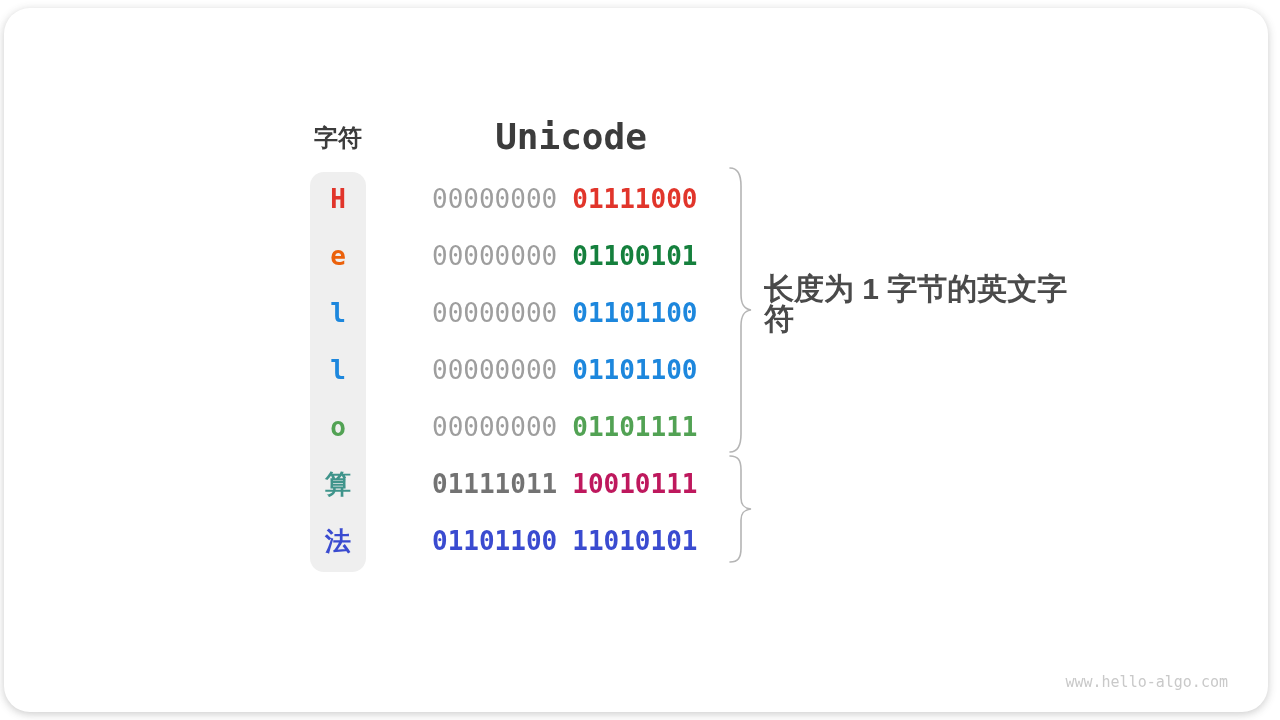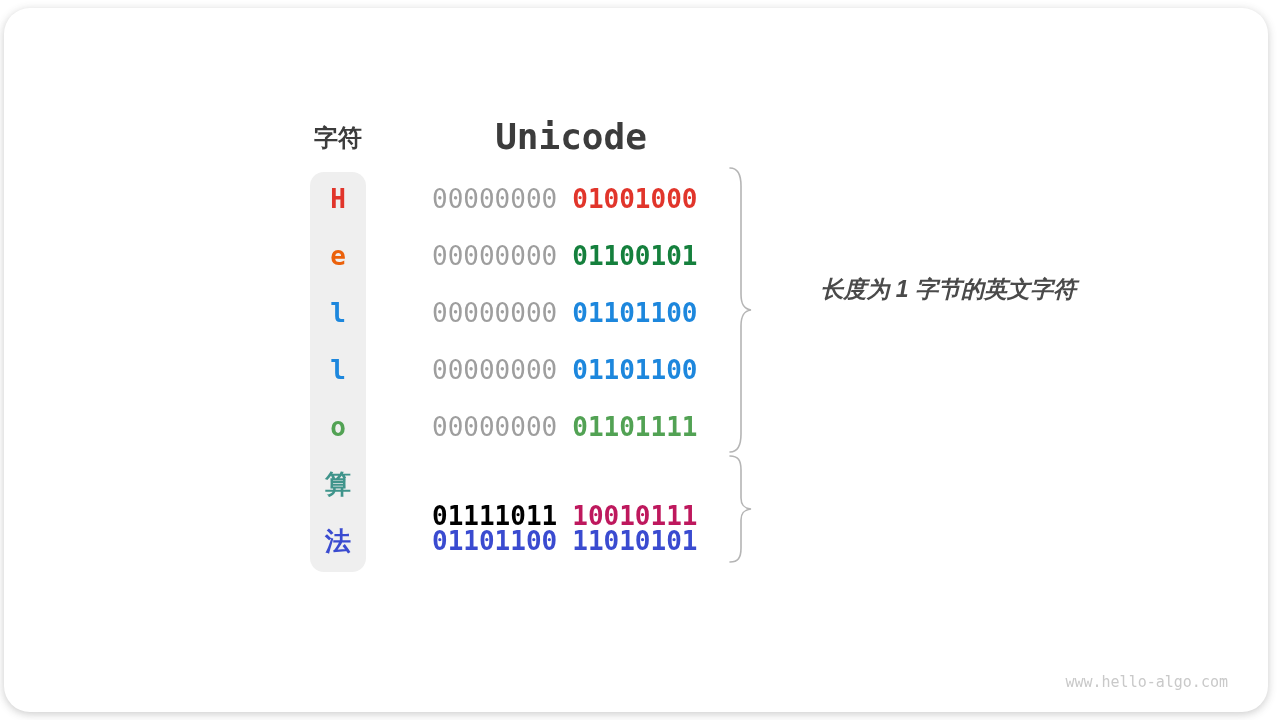--- a/index.html
+++ b/index.html
@@ -62,25 +62,24 @@
     font-size: 26px;
     line-height: 40px;
     white-space: nowrap;
   }
   .bin-cell .byte1 { display: inline-block; margin-right: 15px; }
   .bin-cell .bold { font-weight: 700; }
   .brace { position: absolute; }
   .annotation {
     position: absolute;
     left: 760px; width: 312px;
-    text-align: right;
-    font-size: 23px; font-weight: 600;
+    text-align: left;
+    font-size: 30px; font-weight: 600;
     color: #4a4a4a;
     line-height: 30px;
-    font-style: italic;
   }
   .annotation .line2 {
     color: #a8a8a8;
     margin-top: 8px;
   }
   .watermark {
     position: absolute;
     right: 40px; bottom: 21px;
     font-family: "DejaVu Sans Mono", monospace;
     font-size: 15px;
@@ -95,41 +94,41 @@
 
     <div class="hdr-char">字符</div>
 
     <div class="hdr-unicode">Unicode</div>
 
     <div class="char-col-bg"></div>
 
     <div id="rows">
         <div class="row" style="top: 171px;">
           <div class="char-cell" style="color: rgb(225, 53, 43);">H</div>
-          <div class="bin-cell"><span class="byte1" style="color: rgb(158, 158, 158);">00000000</span><span class="byte2 bold" style="color: rgb(225, 53, 43);">01001000</span></div>
+          <div class="bin-cell"><span class="byte1" style="color: rgb(158, 158, 158);">00000000</span><span class="byte2 bold" style="color: rgb(225, 53, 43);">01111000</span></div>
         </div>
         <div class="row" style="top: 228px;">
           <div class="char-cell" style="color: rgb(235, 97, 11);">e</div>
           <div class="bin-cell"><span class="byte1" style="color: rgb(158, 158, 158);">00000000</span><span class="byte2 bold" style="color: #15803d;">01100101</span></div>
         </div>
         <div class="row" style="top: 285px;">
           <div class="char-cell" style="color: rgb(29, 135, 221);">l</div>
           <div class="bin-cell"><span class="byte1" style="color: rgb(158, 158, 158);">00000000</span><span class="byte2 bold" style="color: rgb(29, 135, 221);">01101100</span></div>
         </div>
         <div class="row" style="top: 342px;">
           <div class="char-cell" style="color: rgb(29, 135, 221);">l</div>
           <div class="bin-cell"><span class="byte1" style="color: rgb(158, 158, 158);">00000000</span><span class="byte2 bold" style="color: rgb(29, 135, 221);">01101100</span></div>
         </div>
         <div class="row" style="top: 399px;">
           <div class="char-cell" style="color: rgb(82, 162, 84);">o</div>
           <div class="bin-cell"><span class="byte1" style="color: rgb(158, 158, 158);">00000000</span><span class="byte2 bold" style="color: rgb(82, 162, 84);">01101111</span></div>
         </div>
         <div class="row" style="top: 456px;">
           <div class="char-cell" style="color: rgb(63, 148, 139);">算</div>
-          <div class="bin-cell"><span class="byte1 bold" style="color: #000000; margin-top: 32px;">01111011</span><span class="byte2 bold" style="color: #be185d;">10010111</span></div>
+          <div class="bin-cell"><span class="byte1 bold" style="color: #737373;">01111011</span><span class="byte2 bold" style="color: #be185d;">10010111</span></div>
         </div>
         <div class="row" style="top: 513px;">
           <div class="char-cell" style="color: rgb(58, 75, 208);">法</div>
           <div class="bin-cell"><span class="byte1 bold" style="color: rgb(58, 75, 208);">01101100</span><span class="byte2 bold" style="color: rgb(58, 75, 208);">11010101</span></div>
         </div>
       </div>
 
     <svg class="brace" style="left:722px; top:158px;" width="28" height="288" viewBox="0 0 28 288">
       <path d="M4,2 C12,2 15,8 15,20 L15,128 C15,137 17,143 25,144 C17,145 15,151 15,160 L15,268 C15,280 12,286 4,286" fill="none" stroke="#b5b5b5" stroke-width="1.6" stroke-linecap="round"></path>
     </svg>

